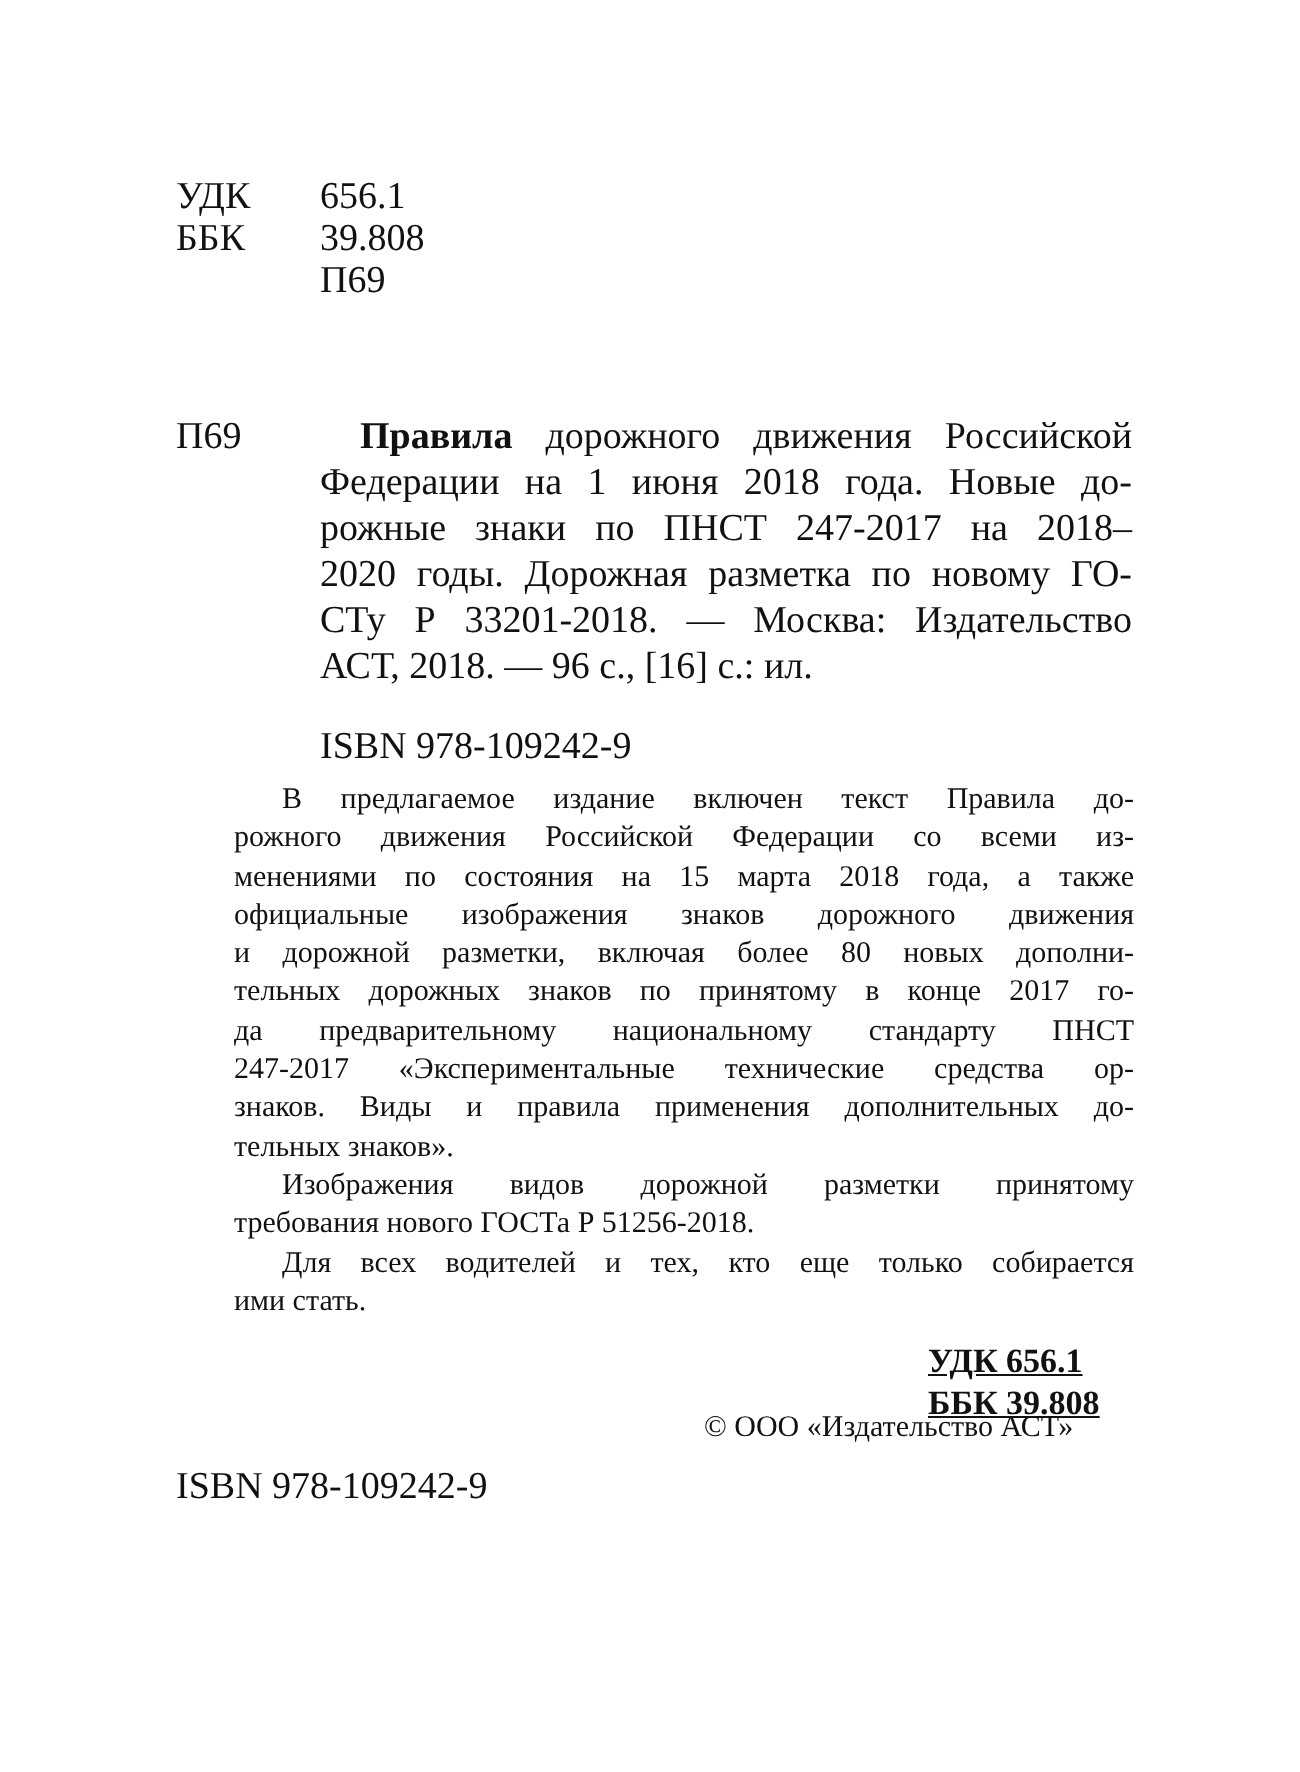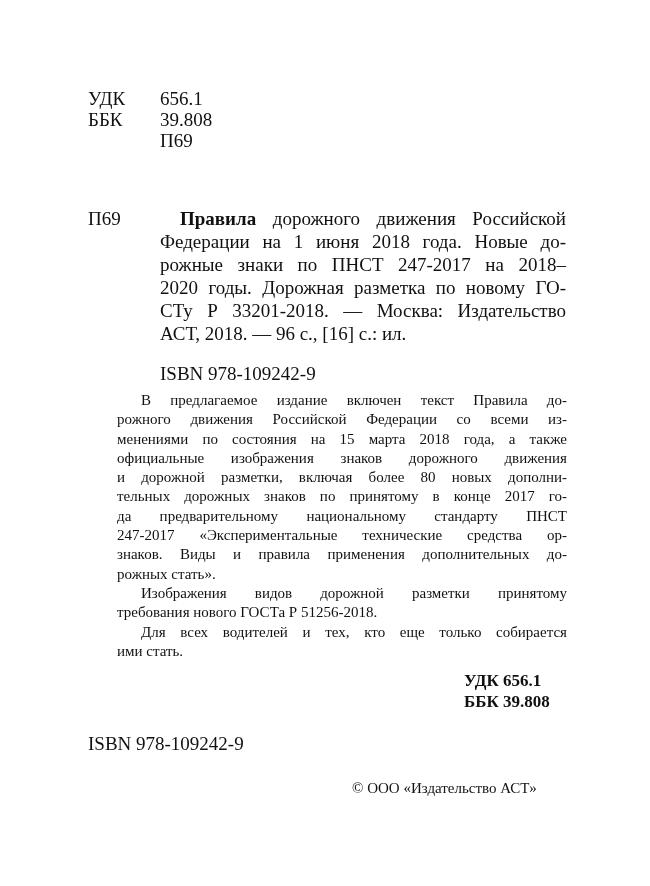--- a/index.html
+++ b/index.html
@@ -15,23 +15,23 @@
     .entry .code { position: absolute; left: 0; top: 0; }
     .entry .body { position: absolute; left: 72px; width: 406px; top: 0; text-align: justify; }
     .entry .line { display: block; text-align: justify; text-align-last: justify; white-space: nowrap; }
     .entry .line.first { padding-left: 20px; }
     .entry .line.last { text-align-last: left; }
     .isbn1 { left: 160px; top: 363px; font-size: 19px; }
     .anno { left: 117px; top: 391px; width: 450px; font-size: 15px; line-height: 19.3px; }
     .anno .line { display: block; text-align: justify; text-align-last: justify; white-space: nowrap; }
     .anno .line.ind { padding-left: 24px; }
     .anno .line.last { text-align-last: left; }
-    .codes2 { left: 464px; top: 670px; font-size: 17px; line-height: 21px; font-weight: bold; }
+    .codes2 { left: 464px; top: 670px; font-size: 17px; line-height: 21px; font-weight: bold; text-decoration: underline; }
     .isbn2 { left: 88px; top: 733px; font-size: 19px; }
-    .copy { left: 352px; top: 780px; font-size: 15px; }
+    .copy { left: 352px; top: 706px; font-size: 15px; }
     b { font-weight: bold; }
   </style>
 </head>
 <body>
 
 <div class="abs top-codes">
   <div class="row">
     <span class="k">УДК</span>
     <span>656.1</span>
   </div>
@@ -62,21 +62,21 @@
 <div class="abs anno">
   <span class="line ind">В предлагаемое издание включен текст Правила до-</span>
   <span class="line">рожного движения Российской Федерации со всеми из-</span>
   <span class="line">менениями по состояния на 15 марта 2018 года, а также</span>
   <span class="line">официальные изображения знаков дорожного движения</span>
   <span class="line">и дорожной разметки, включая более 80 новых дополни-</span>
   <span class="line">тельных дорожных знаков по принятому в конце 2017 го-</span>
   <span class="line">да предварительному национальному стандарту ПНСТ</span>
   <span class="line">247-2017 «Экспериментальные технические средства ор-</span>
   <span class="line">знаков. Виды и правила применения дополнительных до-</span>
-  <span class="line last">рожных стать».</span>
+  <span class="line last">тельных знаков».</span>
   <span class="line ind">Изображения видов дорожной разметки принятому</span>
   <span class="line last">требования нового ГОСТа Р 51256-2018.</span>
   <span class="line ind">Для всех водителей и тех, кто еще только собирается</span>
   <span class="line last">ими стать.</span>
 </div>
 
 <div class="abs codes2">
   <div>УДК 656.1</div>
   <div>ББК 39.808</div>
 </div>

